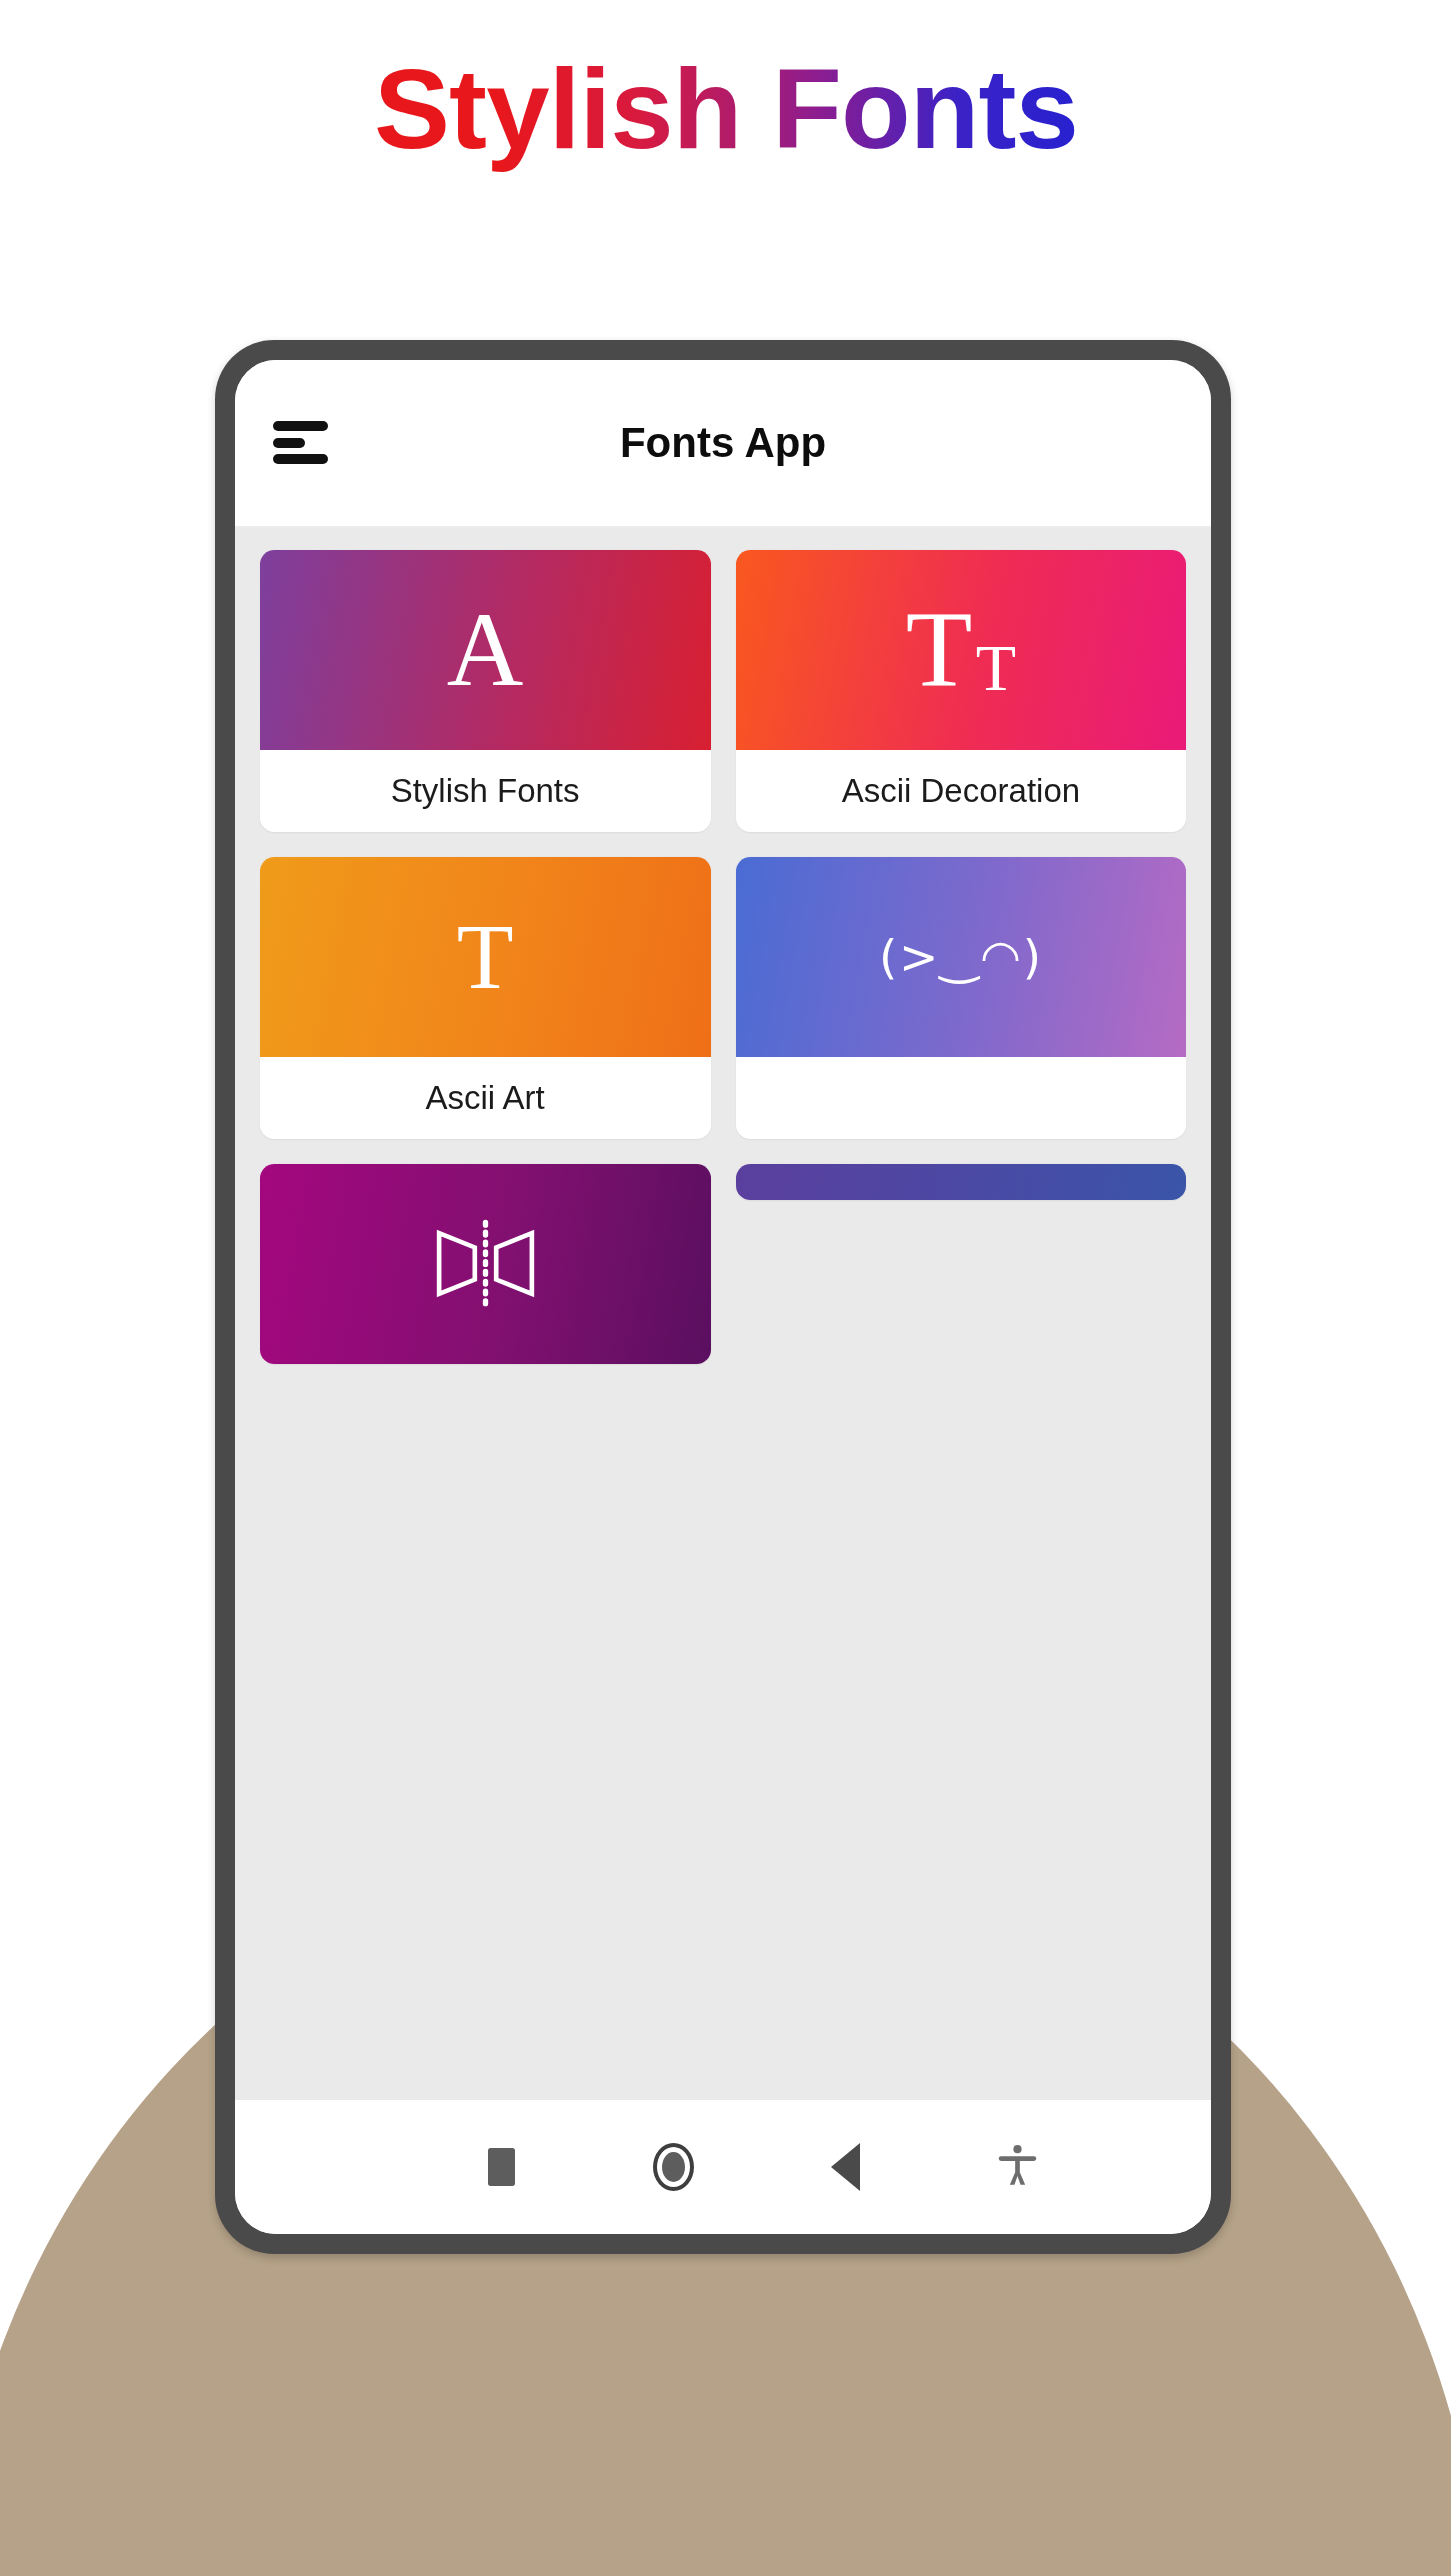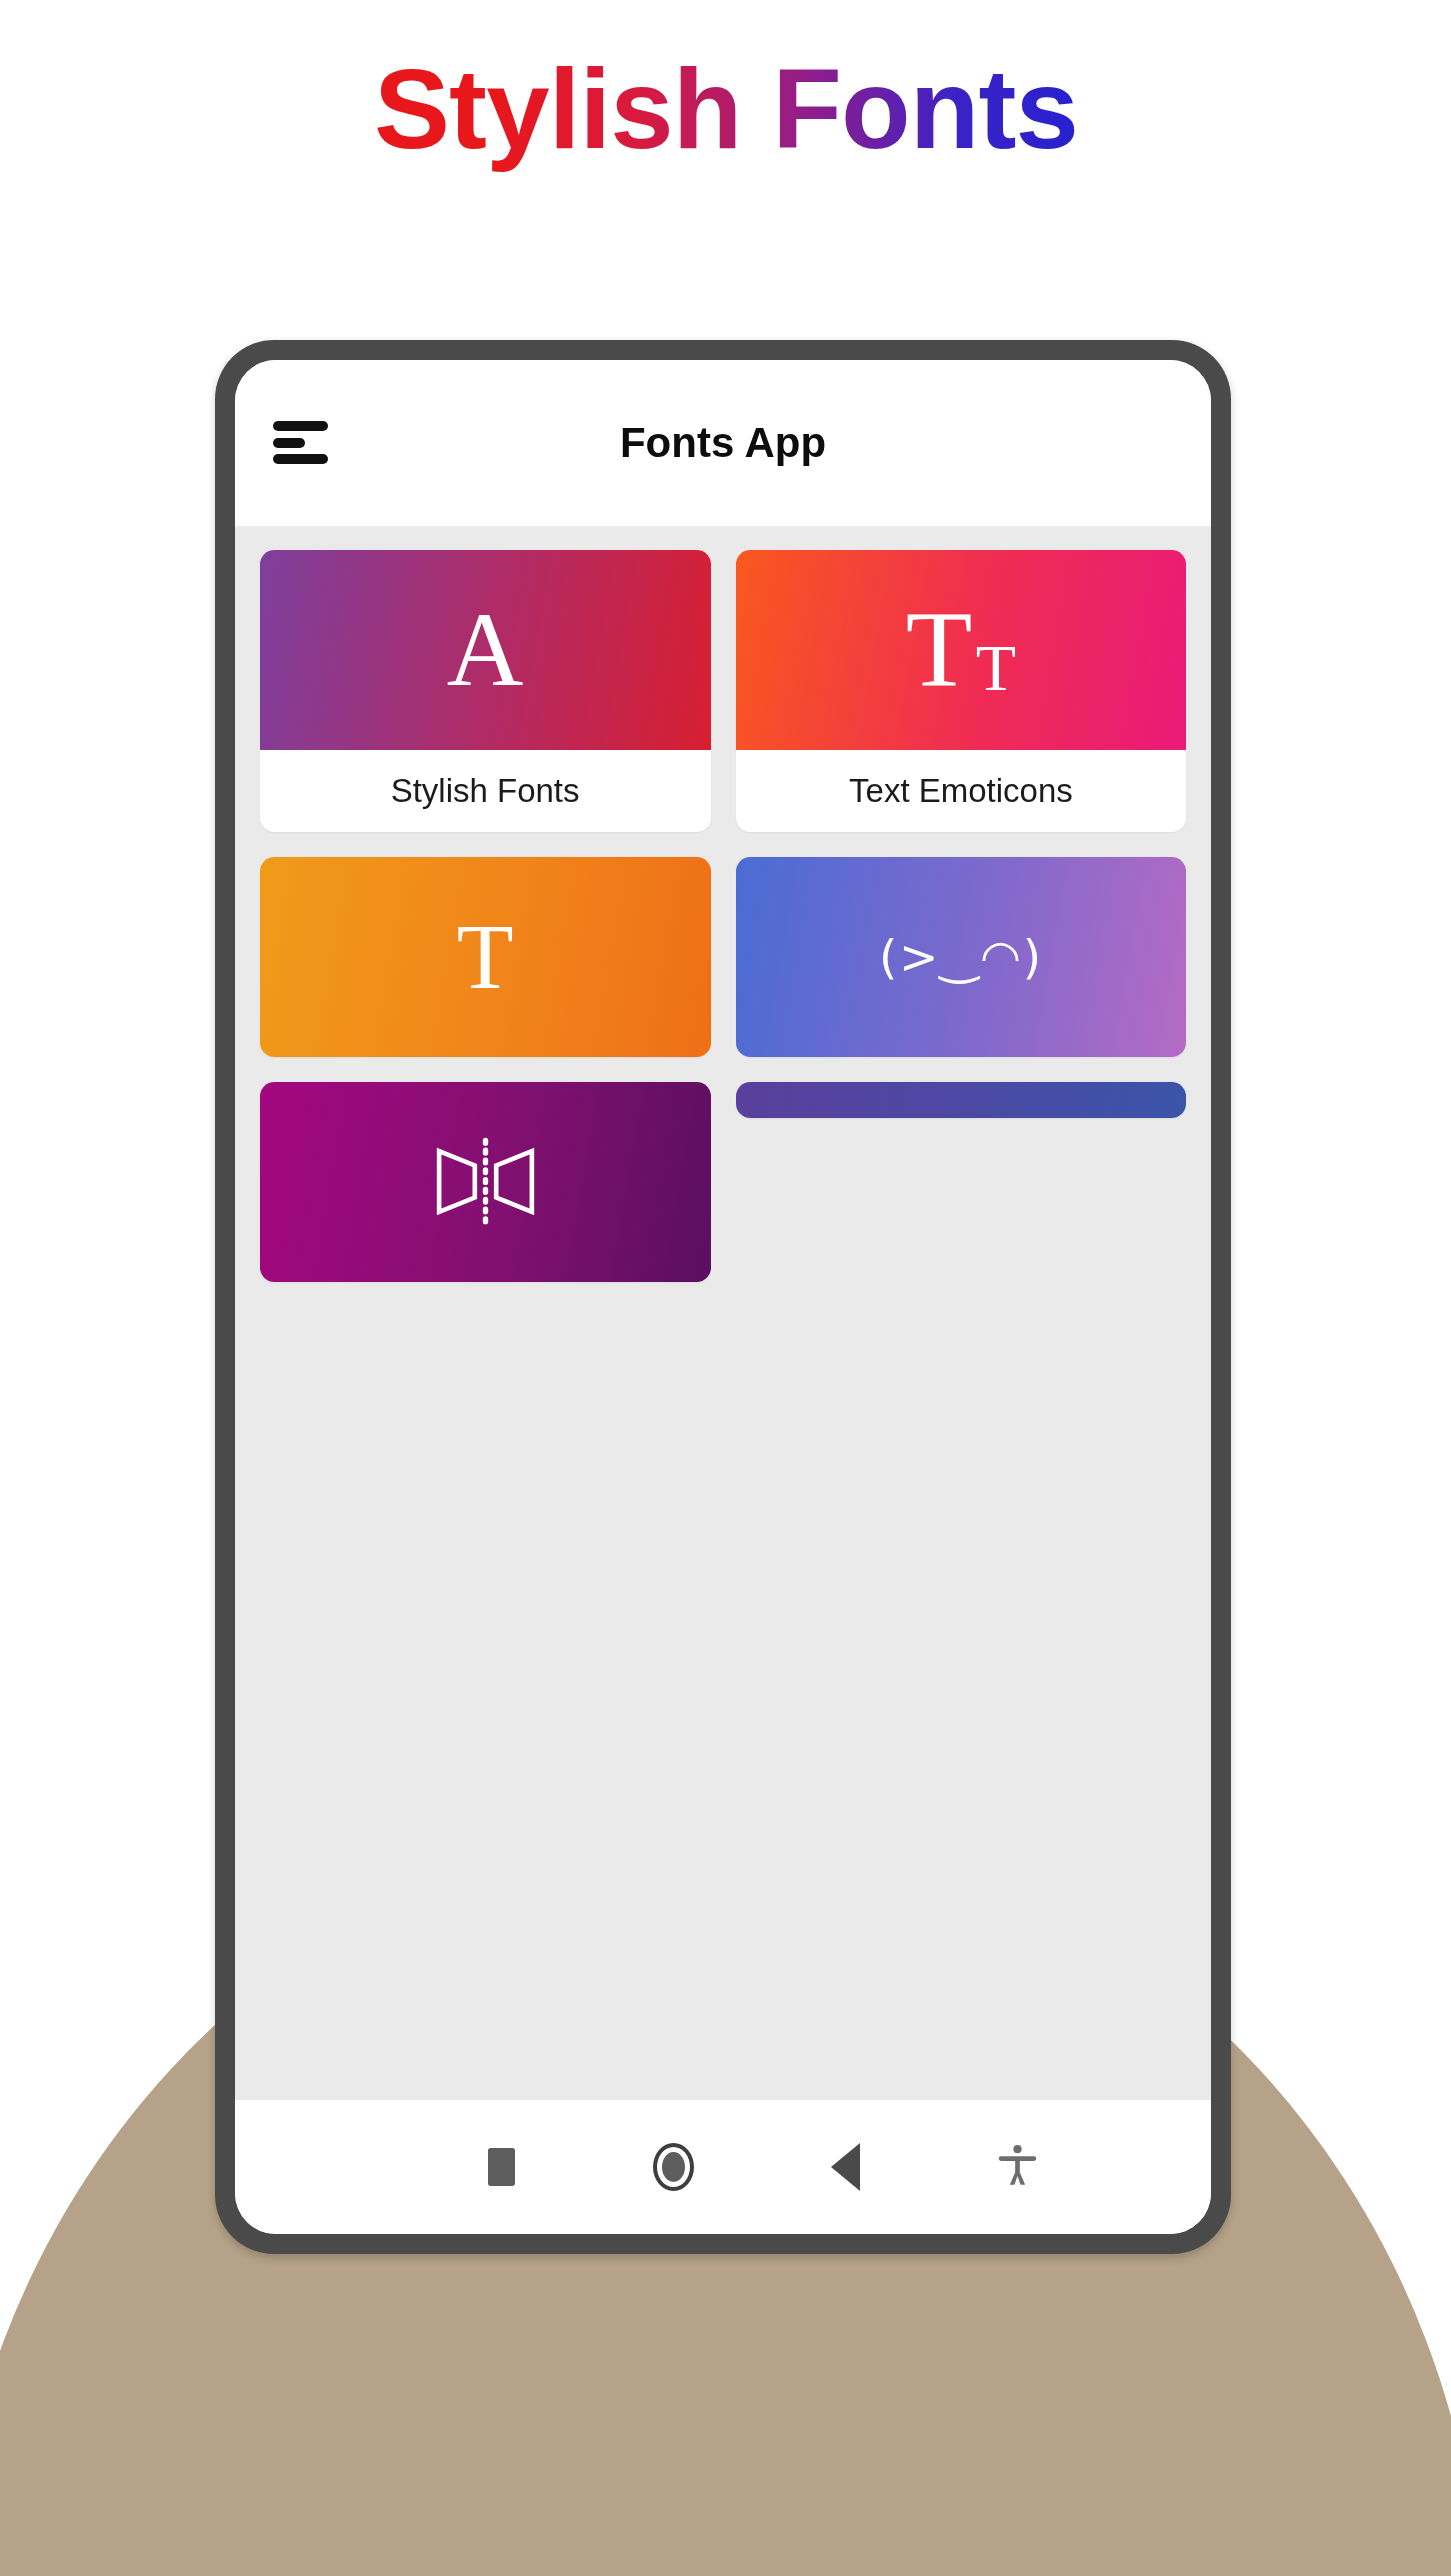--- a/index.html
+++ b/index.html
@@ -209,27 +209,28 @@
           <div class="tile-label">Stylish Fonts</div>
         </div>
 
         <div class="tile">
           <div class="tile-art" style="background:linear-gradient(100deg,#f9581f 0%,#ef2c53 55%,#ea1a78 100%);">
             <span class="tt-wrap">
               <span class="t-big">T</span>
                 <span class="t-small">T</span>
             </span>
           </div>
-          <div class="tile-label">Text Emoticons</div>
+          <div class="tile-label">Ascii Decoration</div>
         </div>
 
         <div class="tile">
           <div class="tile-art" style="background:linear-gradient(100deg,#f09b1a 0%,#f1841a 55%,#ef6f17 100%);">
             <span class="glyph-serif" style="font-size:93px;">T</span>
           </div>
+          <div class="tile-label">Ascii Art</div>
         </div>
 
         <div class="tile">
           <div class="tile-art" style="background:linear-gradient(100deg,#4a6cd4 0%,#8069cc 55%,#b56bc4 100%);">
             <span class="glyph-kao">(&gt;‿◠)</span>
           </div>
         </div>
 
 
         <div class="tile">

